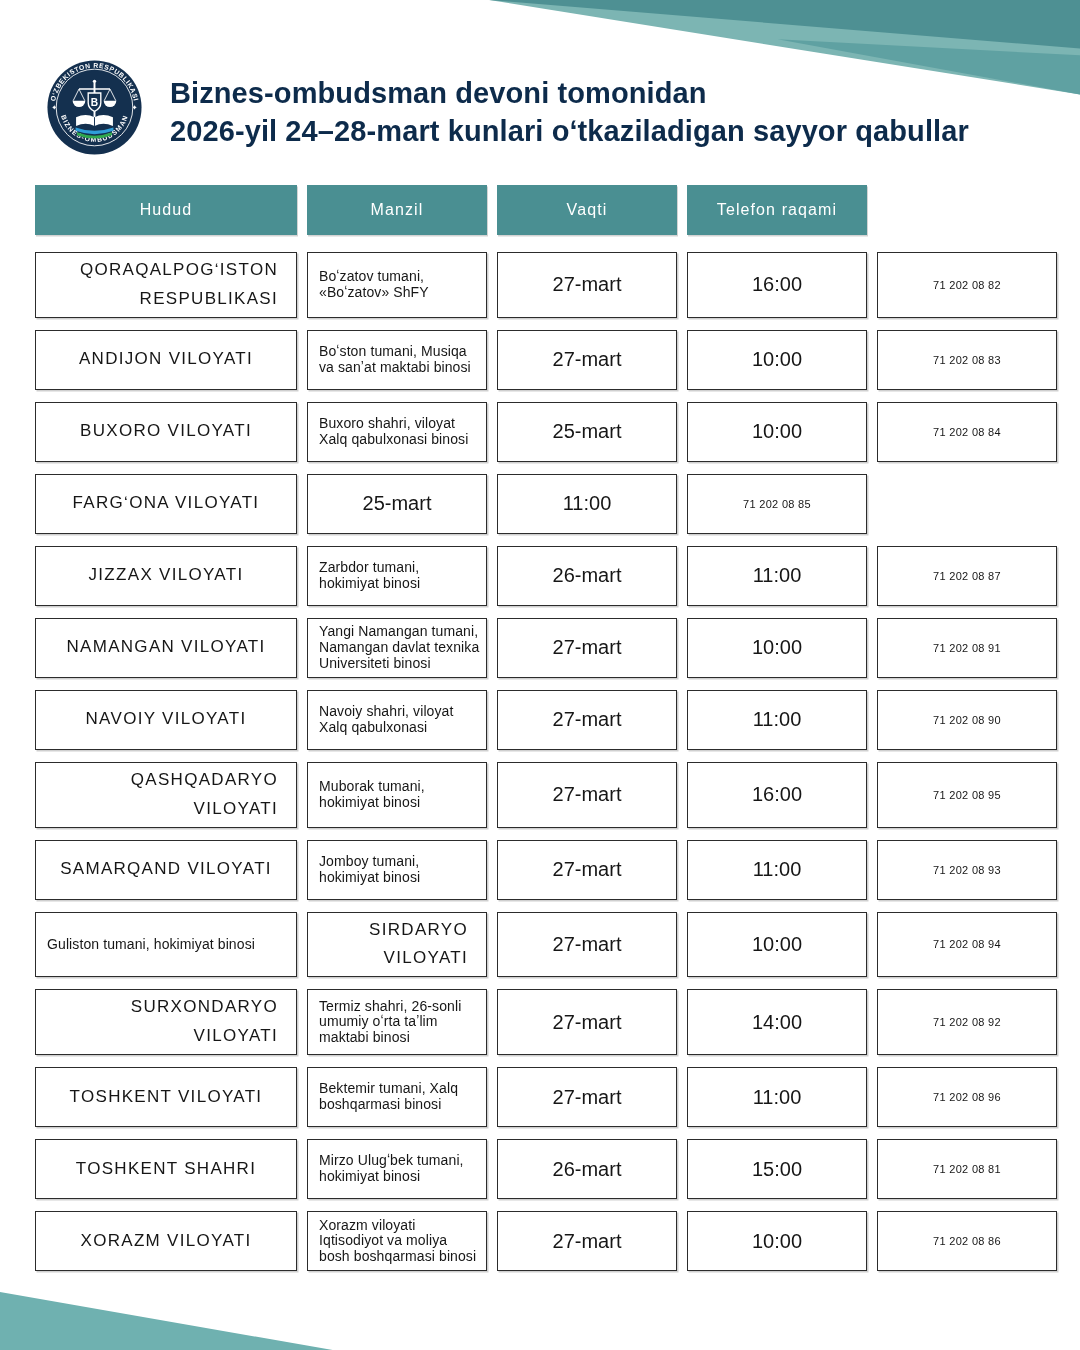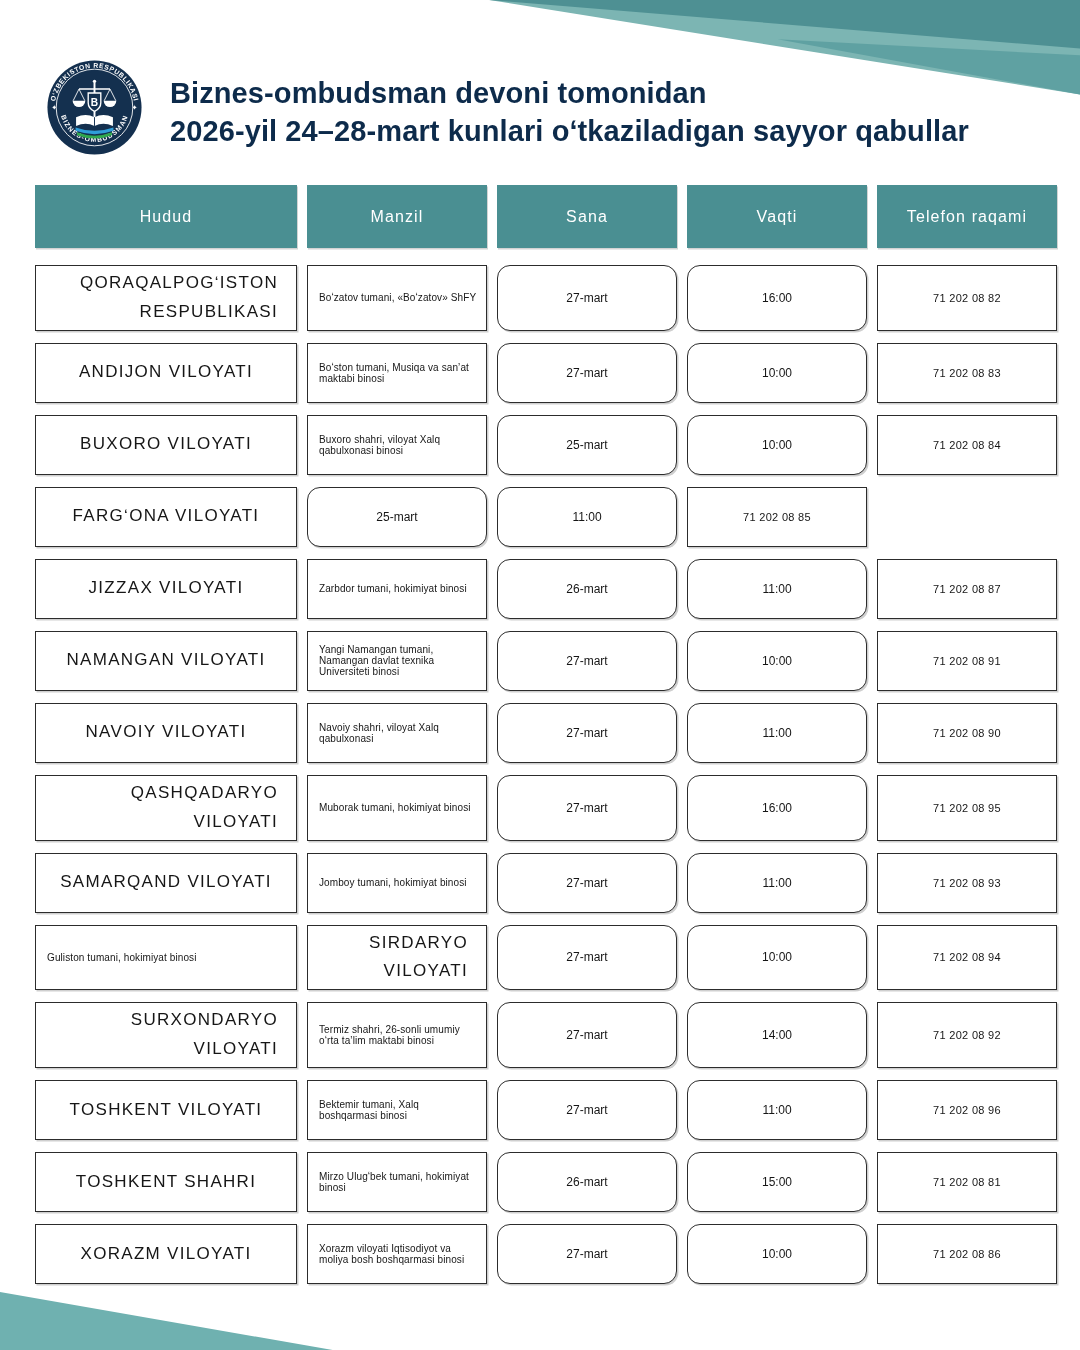--- a/index.html
+++ b/index.html
@@ -16,35 +16,35 @@
   .deco-top-dark{background:#4e9093;clip-path:polygon(45.3% 0, 100% 0, 100% 3.6%);}
   .deco-bottom{background:#6fb1b0;clip-path:polygon(0 95.7%, 30.8% 100%, 0 100%);}
   
   .logo{position:absolute;left:46px;top:59px;width:97px;height:97px;}
   .title-block{position:absolute;left:170px;top:74px;color:#0d2b4b;}
   .title-line{font-size:29px;font-weight:700;line-height:38px;white-space:nowrap;letter-spacing:0.1px;}
   
   .table-wrap{position:absolute;left:35px;top:185px;width:1022px;}
   .grid-cols{display:grid;grid-template-columns:262px 180px 180px 180px 180px;column-gap:10px;}
   .th{
-    height:63px;background:#4a8f92;color:#ffffff;
+    height:50px;background:#4a8f92;color:#ffffff;
     display:flex;align-items:center;justify-content:center;
     font-size:16px;letter-spacing:1.1px;font-weight:400;
     box-shadow:1px 1.5px 0 rgba(130,130,130,0.35);
   }
   .tbody{margin-top:17px;display:flex;flex-direction:column;gap:12px;}
   .td{
     box-sizing:border-box;border:1.6px solid #2c2c2c;background:#ffffff;
     min-height:60px;display:flex;align-items:center;justify-content:center;
     text-align:center;font-size:16px;color:#161616;
     box-shadow:1.5px 1.5px 0 rgba(130,130,130,0.38);
   }
   .td.hudud{font-size:17px;letter-spacing:1.3px;line-height:1.7;padding:3px 18px;text-align:right;}
-  .td.manzil{justify-content:flex-start;text-align:left;font-size:10px;line-height:1.12;padding:5px 6px 5px 11px;letter-spacing:0.1px;}
-  .td.sana,.td.vaqti{font-size:12px;border-radius:13px;}
+  .td.manzil{justify-content:flex-start;text-align:left;font-size:14px;line-height:1.12;padding:5px 6px 5px 11px;letter-spacing:0.1px;}
+  .td.sana,.td.vaqti{font-size:20px;}
   .td.telefon{font-size:11px;letter-spacing:0.3px;}
 </style>
 </head>
 <body>
 
 <div class="deco deco-top-light"></div>
 <div class="deco deco-top-mid"></div>
 <div class="deco deco-top-dark"></div>
 <div class="deco deco-bottom"></div>
 
@@ -86,21 +86,20 @@
 
 <div class="title-block">
   <div class="title-line">Biznes-ombudsman devoni tomonidan</div>
   <div class="title-line">2026-yil 24–28-mart kunlari oʻtkaziladigan sayyor qabullar</div>
 </div>
 
 <div class="table-wrap">
   <div class="grid-cols">
     <div class="th">Hudud</div>
     <div class="th">Manzil</div>
-    <div class="th">Sana</div>
     <div class="th">Vaqti</div>
     <div class="th">Telefon raqami</div>
   </div>
   <div class="tbody">
   <div class="grid-cols row">
     <div class="td hudud">
           <span>QORAQALPOGʻISTON RESPUBLIKASI</span>
         </div>
     <div class="td manzil">
           <span>Boʻzatov tumani, «Boʻzatov» ShFY</span>

